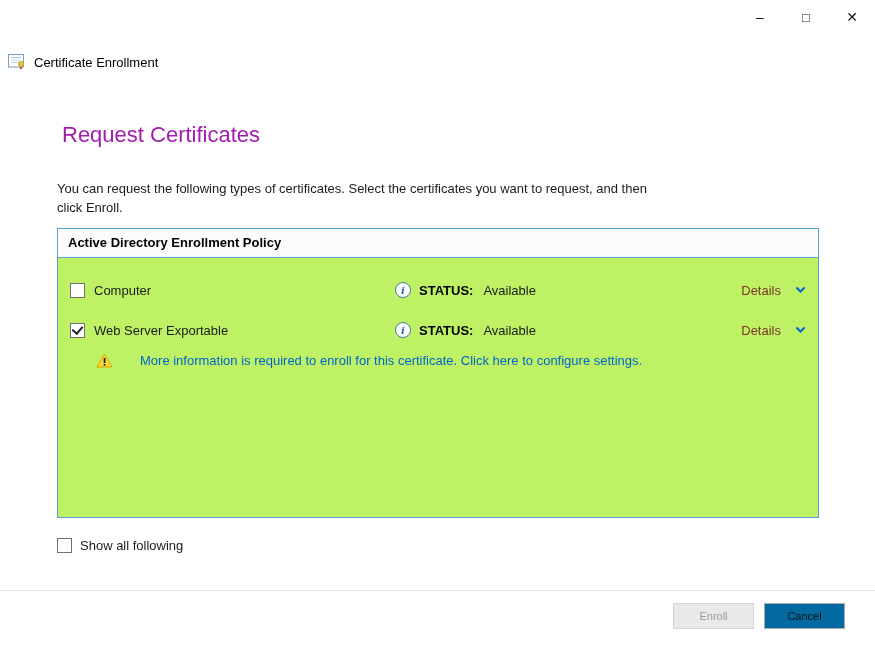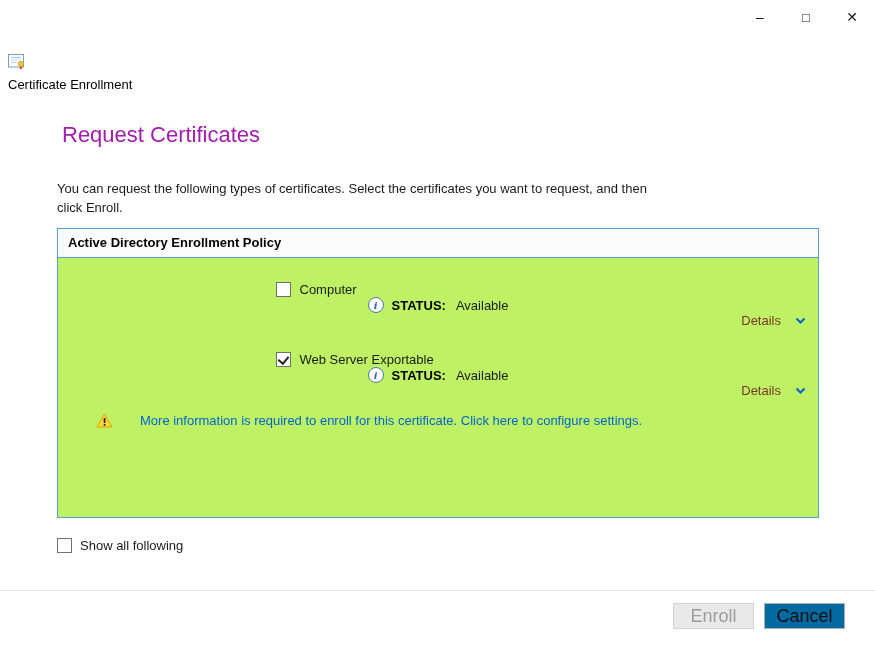--- a/index.html
+++ b/index.html
@@ -11,33 +11,33 @@
 
   
   .window-controls { position:absolute; top:0; right:0; display:flex; }
   .win-btn { width:46px; height:34px; display:flex; align-items:center; justify-content:center;
              color:#1a1a1a; cursor:default; }
   .win-btn.min { font-size:14px; }
   .win-btn.max { font-size:13px; }
   .win-btn.close { font-size:14px; }
 
   
-  .app-header { position:absolute; left:8px; top:54px; display:flex; align-items:flex-start; gap:7px;flex-direction:column; }
+  .app-header { position:absolute; left:8px; top:54px; display:flex; align-items:flex-end; gap:7px; }
   .app-header .label { font-size:13px; color:#000; }
 
   
   .page-title { position:absolute; left:62px; top:122px; font-size:22px; color:#a21caf; }
   .desc { position:absolute; left:57px; top:179px; line-height:19px; color:#1b1b1b; }
 
   
   .panel { position:absolute; left:57px; top:228px; width:762px; height:290px;
            border:1px solid #56a0d6; box-sizing:border-box; background:#bef264; }
   .panel-header { padding:6px 10px 7px 10px; font-weight:bold; font-size:13px;
                   border-bottom:1px solid #56a0d6; background:#fcfcfd; color:#000; }
-  .row { display:flex; align-items:center; padding:24px 12px 0 12px;flex-direction:column; }
+  .row { display:flex; align-items:center; padding:24px 12px 0 12px; }
   .row-left { display:flex; align-items:center; gap:9px; width:325px; box-sizing:border-box; }
   .row-status { display:flex; align-items:center; gap:8px; }
   .status-label { font-weight:bold; color:#000; }
   .status-value { color:#1b1b1b; margin-left:2px; }
   .row-details { margin-left:auto; display:flex; align-items:center; gap:14px;
                  color:#7a342b; cursor:pointer; }
   .warning-row { display:flex; align-items:center; gap:27px; padding:15px 12px 0 38px;
                  color:#0066cc; cursor:pointer; }
 
   
@@ -53,21 +53,21 @@
                color:#2e6da4; font-family:"DejaVu Serif",serif; font-style:italic; font-weight:bold;
                font-size:10px; display:inline-flex; align-items:center; justify-content:center;
                background:#fdfdfd; flex:0 0 auto; }
 
   
   .show-all { position:absolute; left:57px; top:538px; display:flex; align-items:center; gap:8px; }
 
   
   .divider { position:absolute; left:0; top:590px; width:875px; height:1px; background:#e2e2e2; }
   .buttons { position:absolute; top:603px; right:30px; display:flex; gap:10px; }
-  .btn { width:81px; height:26px; font-size:18px; font-family:inherit;
+  .btn { width:81px; height:26px; font-size:11px; font-family:inherit;
          display:flex; align-items:center; justify-content:center; box-sizing:border-box; }
   .btn.enroll { background:#e9e9e9; border:1px solid #d2d2d2; color:#9c9c9c; }
   .btn.cancel { background:#0369a1; border:1px solid #adadad; color:#111; cursor:pointer; }
 </style>
 </head>
 <body>
 
 <div class="app">
 
   <div class="window-controls">

